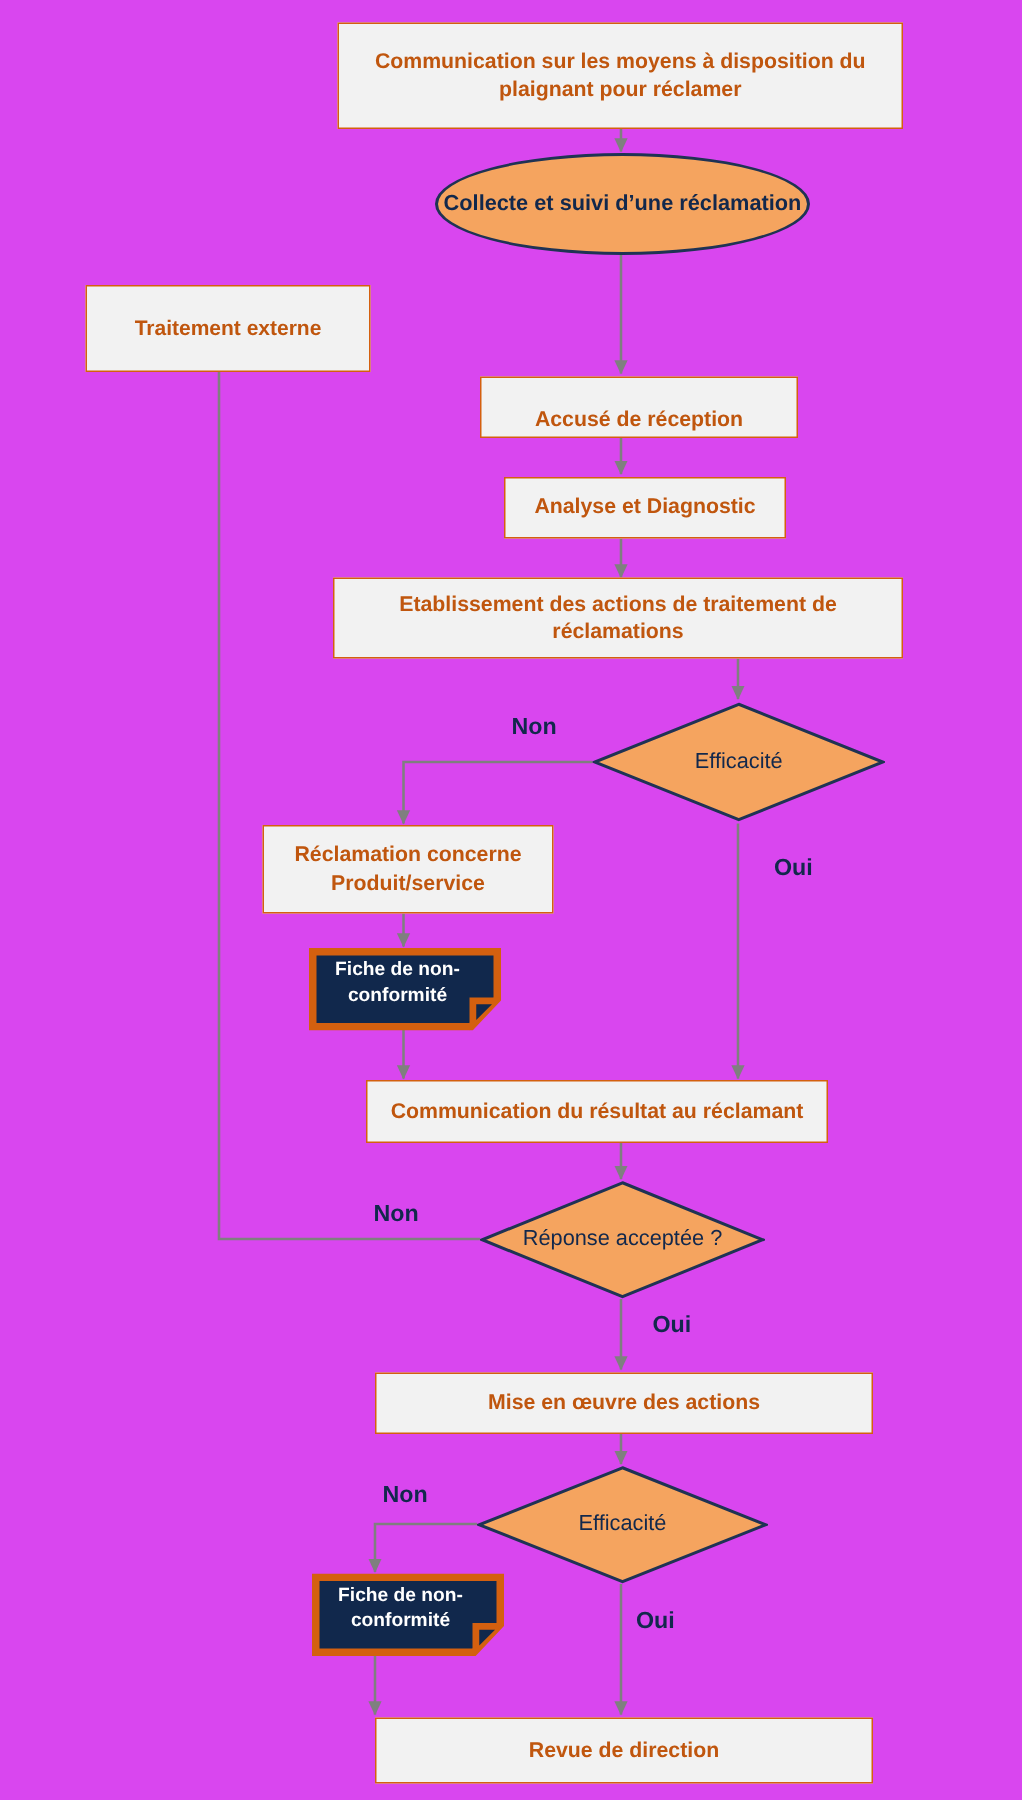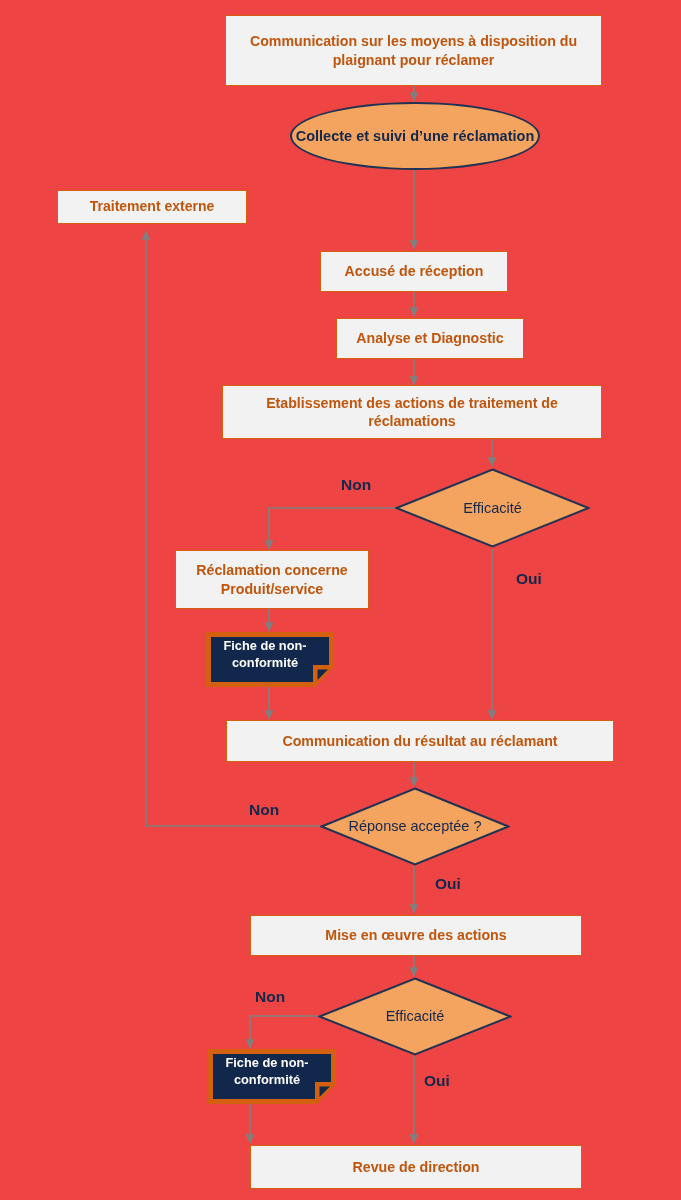--- a/index.html
+++ b/index.html
@@ -8,21 +8,21 @@
     padding: 0;
     background: #ffffff;
   }
   body {
     font-family: "Liberation Sans", sans-serif;
   }
   #flowchart {
     position: relative;
     width: 681px;
     height: 1200px;
-    background: #ef4444;
+    background: #d946ef;
     overflow: hidden;
   }
   #edges {
     position: absolute;
     left: 0;
     top: 0;
     width: 681px;
     height: 1200px;
     pointer-events: none;
   }
@@ -159,25 +159,25 @@
   </svg>
 
   <div class="node proc" style="left:225px; top:15px; width:377px; height:71px;">
     <span>Communication sur les moyens à disposition du plaignant pour réclamer</span>
   </div>
 
   <div class="node terminator" style="left:290px; top:102px; width:250px; height:68px;align-items:center;">
     <span>Collecte et suivi d’une réclamation</span>
   </div>
 
-  <div class="node proc" style="left:57px; top:190px; width:190px; height:34px; font-size:14px;">
+  <div class="node proc" style="left:57px; top:190px; width:190px; height:58px; font-size:14px;">
     <span>Traitement externe</span>
   </div>
 
-  <div class="node proc" style="left:320px; top:251px; width:188px; height:41px;">
+  <div class="node proc" style="left:320px; top:251px; width:212px; height:41px;align-items:flex-end;">
     <span>Accusé de réception</span>
   </div>
 
   <div class="node proc" style="left:320px; top:318px; width:188px; height:41px;margin-left:16px;">
     <span>Analyse et Diagnostic</span>
   </div>
 
   <div class="node proc" style="left:222px; top:385px; width:380px; height:54px;">
     <span>Etablissement des actions de traitement de réclamations</span>
   </div>
@@ -195,21 +195,21 @@
 
   <div class="node doc" style="left:206px; top:632px; width:128px; height:55px;">
     <svg class="doc-svg" width="128" height="55" viewBox="0 0 128 55" xmlns="http://www.w3.org/2000/svg">
       <path d="M2.5,2.5 L125.5,2.5 L125.5,34 L108,52.5 L2.5,52.5 Z" fill="#11284C" stroke="#D4600F" stroke-width="5" stroke-linejoin="miter"></path>
       <path d="M125.5,34 L108,34 L108,52.5 Z" fill="#D4600F" stroke="#D4600F" stroke-width="2" stroke-linejoin="miter"></path>
       <path d="M122,37.5 L111.5,37.5 L111.5,48 Z" fill="#11284C"></path>
     </svg>
     <span class="doc-label">Fiche de non-conformité</span>
   </div>
 
-  <div class="node proc" style="left:226px; top:720px; width:388px; height:42px;">
+  <div class="node proc" style="left:244px; top:720px; width:308px; height:42px;">
     <span>Communication du résultat au réclamant</span>
   </div>
 
   <div class="node proc" style="left:250px; top:915px; width:332px; height:41px;">
     <span>Mise en œuvre des actions</span>
   </div>
 
   <div class="node decision" style="left:320px; top:787px; width:190px; height:79px;">
     <svg class="diamond-svg" width="190" height="79" viewBox="0 0 190 79" xmlns="http://www.w3.org/2000/svg">
       <polygon points="95,1.5 188.5,39.5 95,77.5 1.5,39.5" fill="#F5A45F" stroke="#1F3354" stroke-width="2"></polygon>

